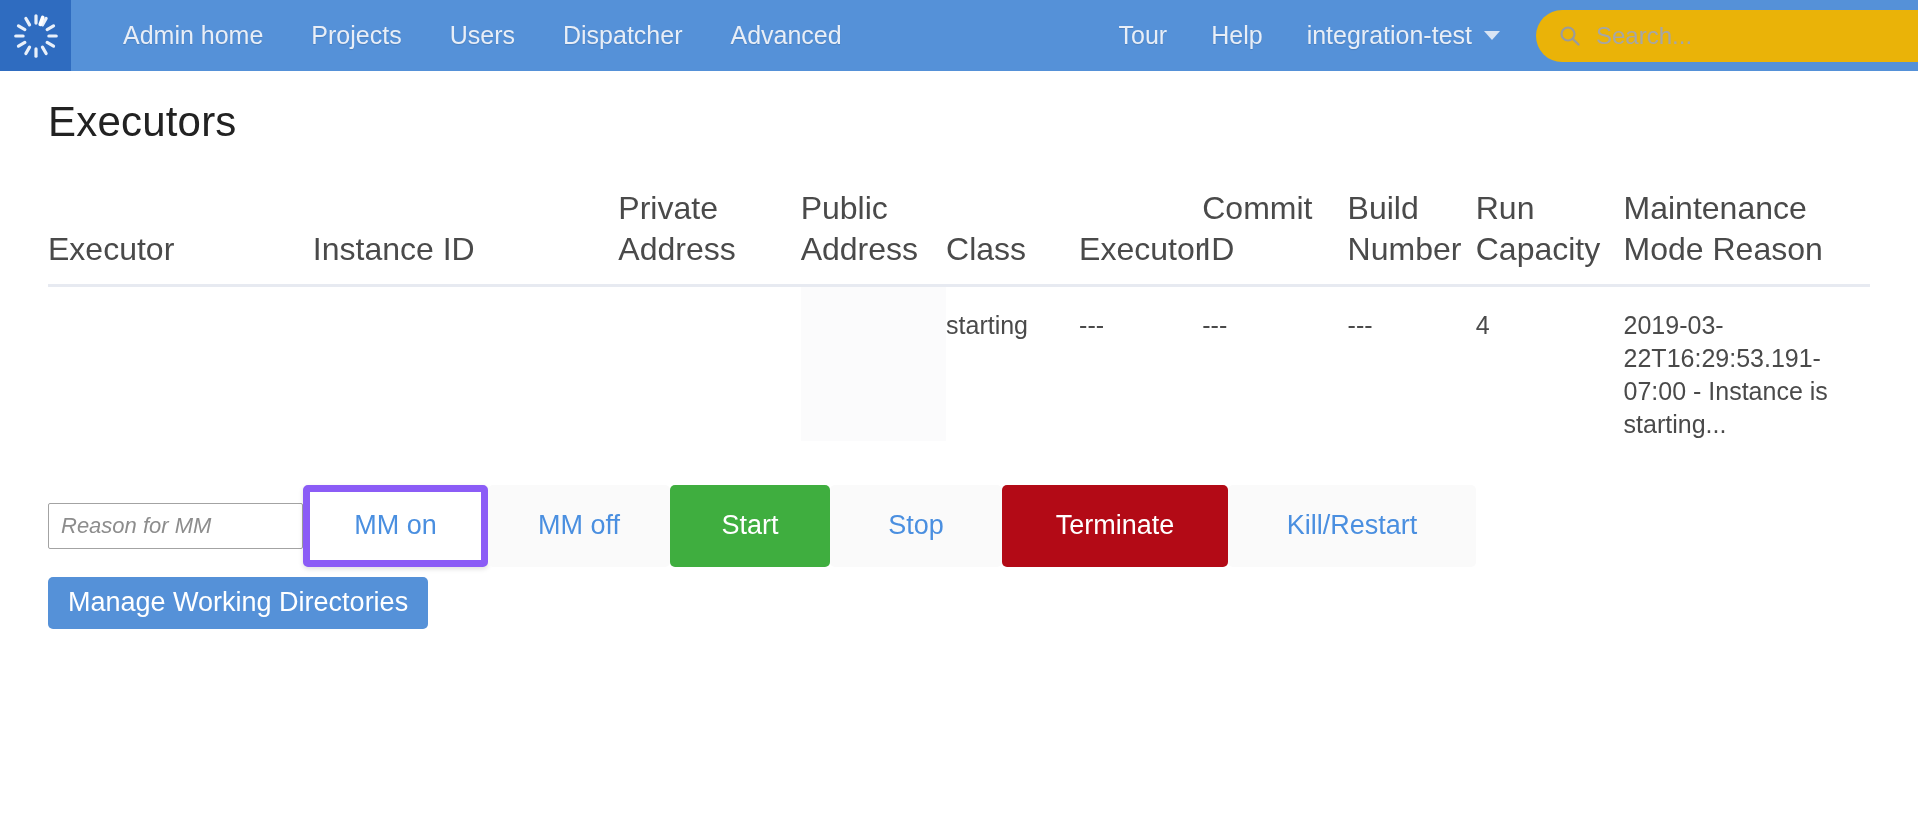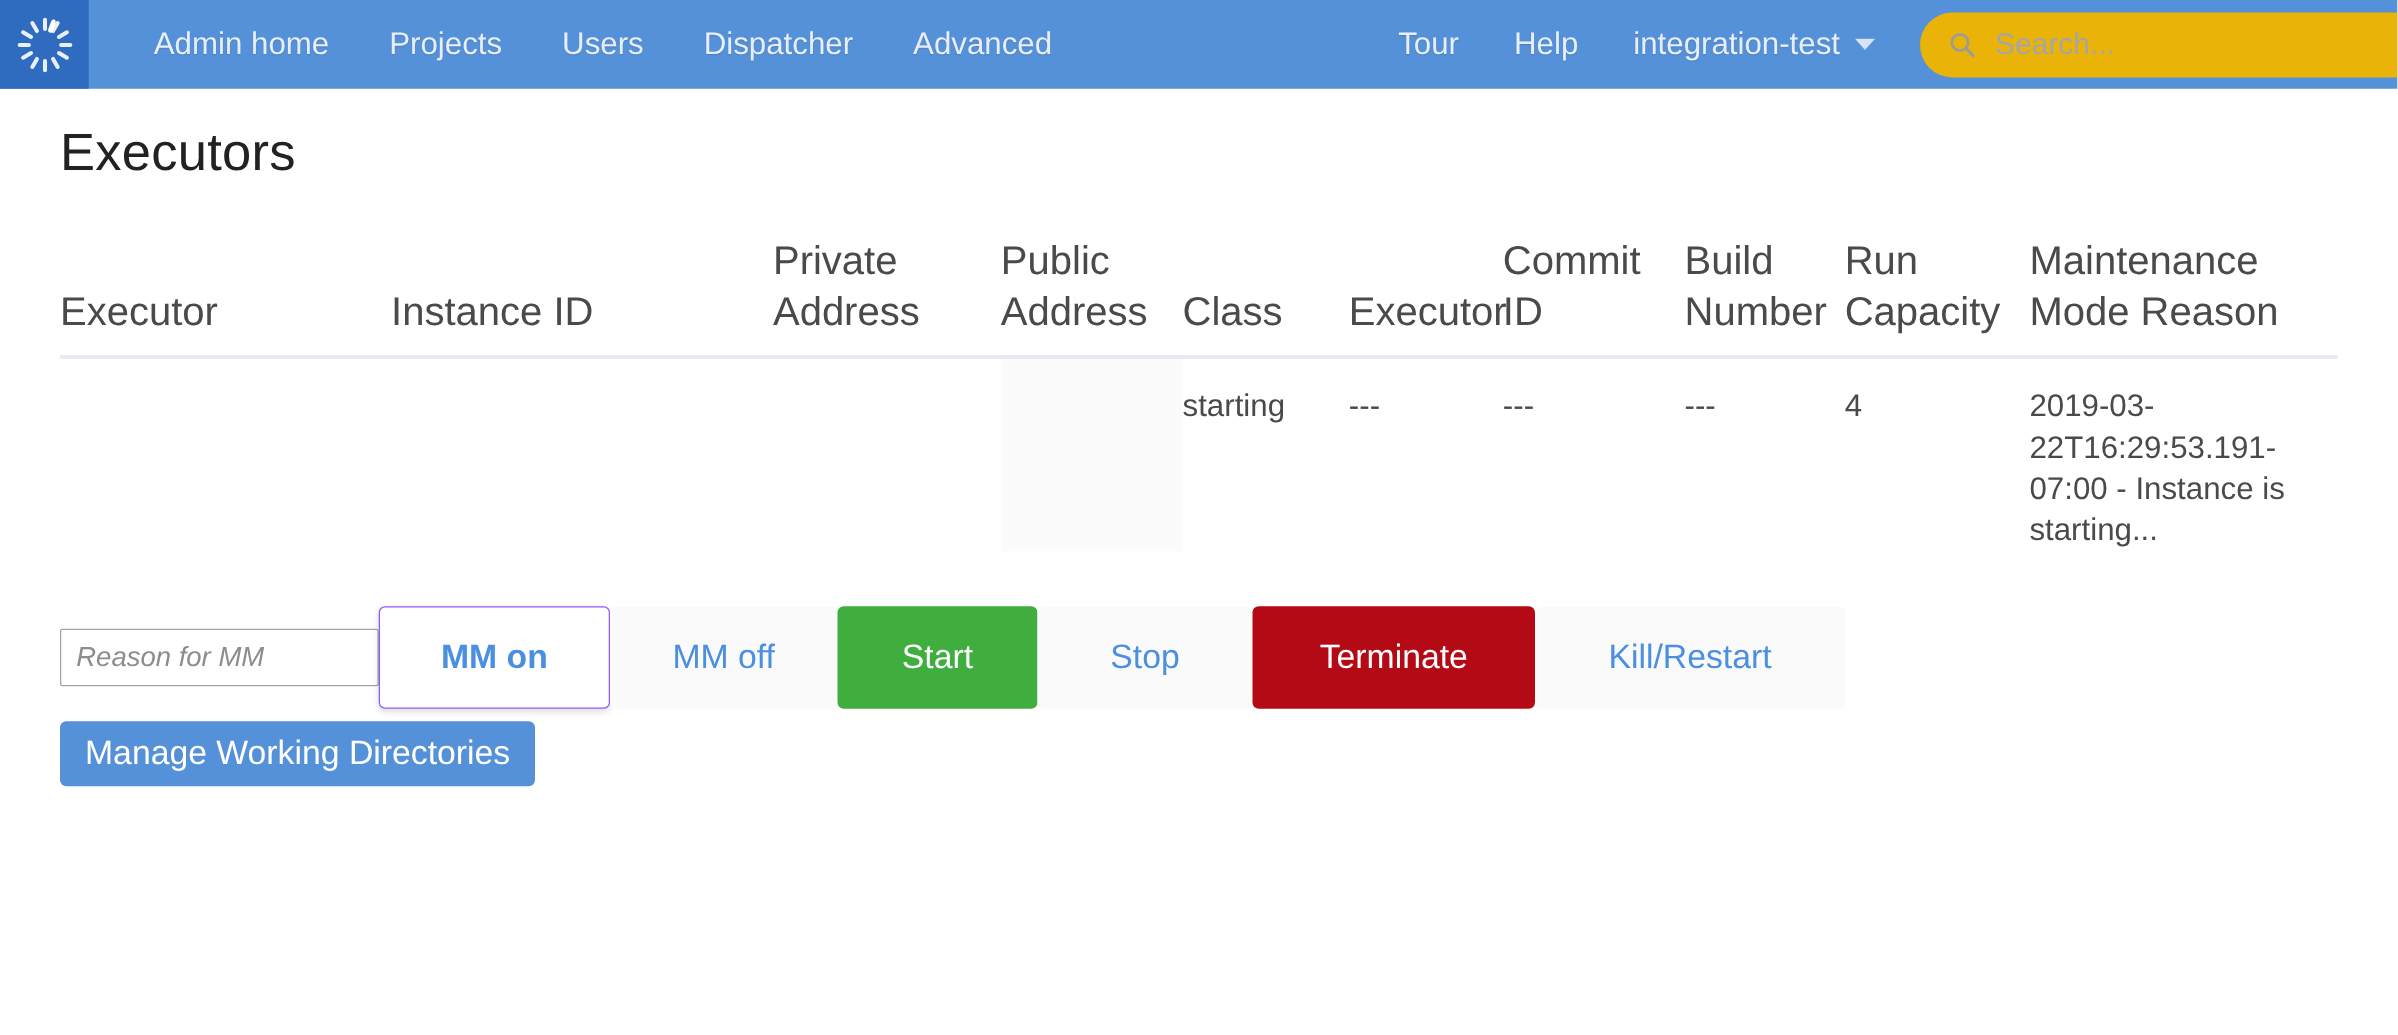--- a/index.html
+++ b/index.html
@@ -193,25 +193,24 @@
     align-items: center;
     justify-content: center;
     box-sizing: border-box;
     padding: 0 30px;
     white-space: nowrap;
     background: #fafafa;
     color: #4a8fe0;
   }
   .btn-mm-on {
     background: #ffffff;
-    border: 1px solid #8b5cf6;
+    border: 7px solid #8b5cf6;
     box-shadow: 0 2px 5px rgba(0,0,0,0.13);
     color: #4a8fe0;
     min-width: 185px;
-    font-weight: bold;
   }
   .btn-mm-off { min-width: 182px; }
   .btn-start  { background: #3fae3f; color: #ffffff; min-width: 160px; }
   .btn-stop   { min-width: 172px; }
   .btn-terminate { background: #b30a16; color: #ffffff; min-width: 226px; }
   .btn-kill   { min-width: 248px; }
 
   .secondary-bar { margin-top: 10px; }
   .btn-manage {
     background: #5591d8;

